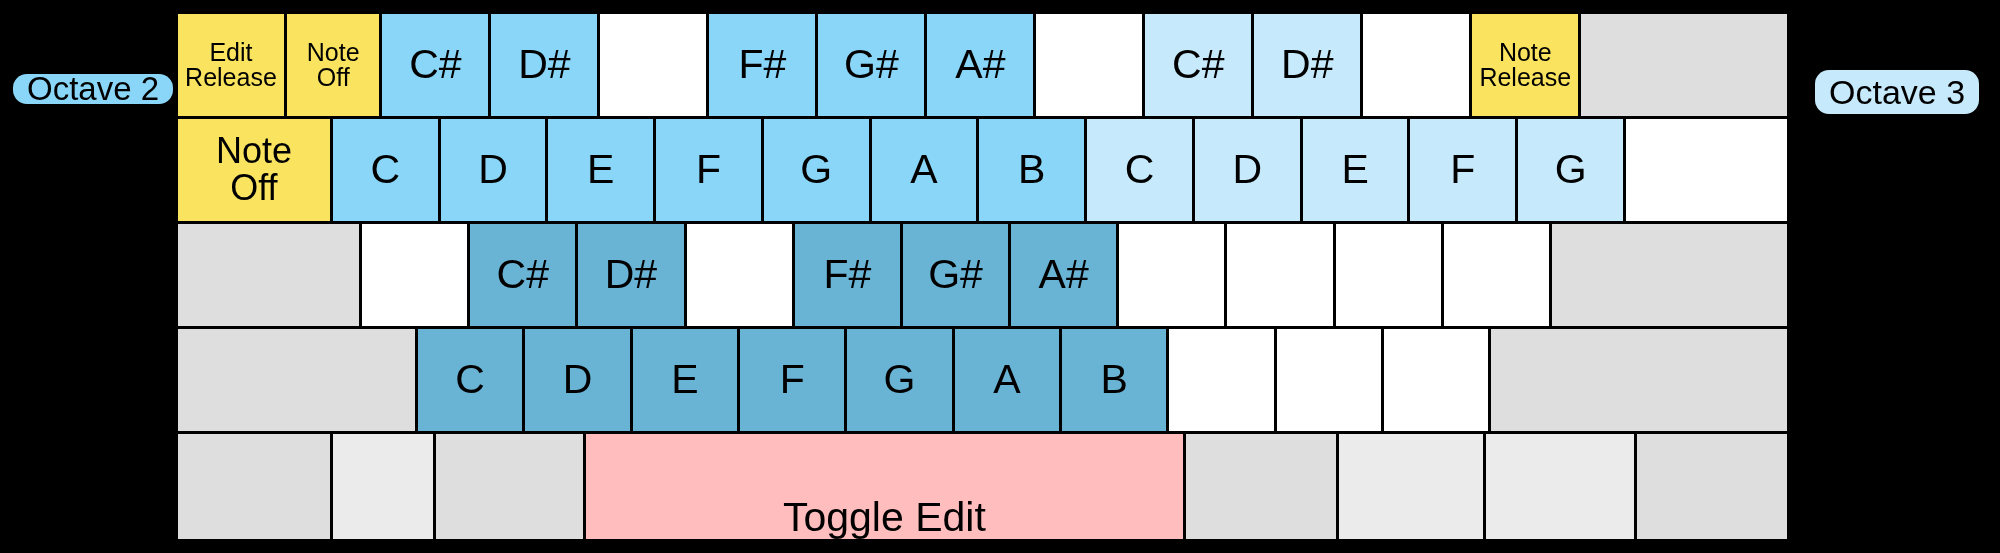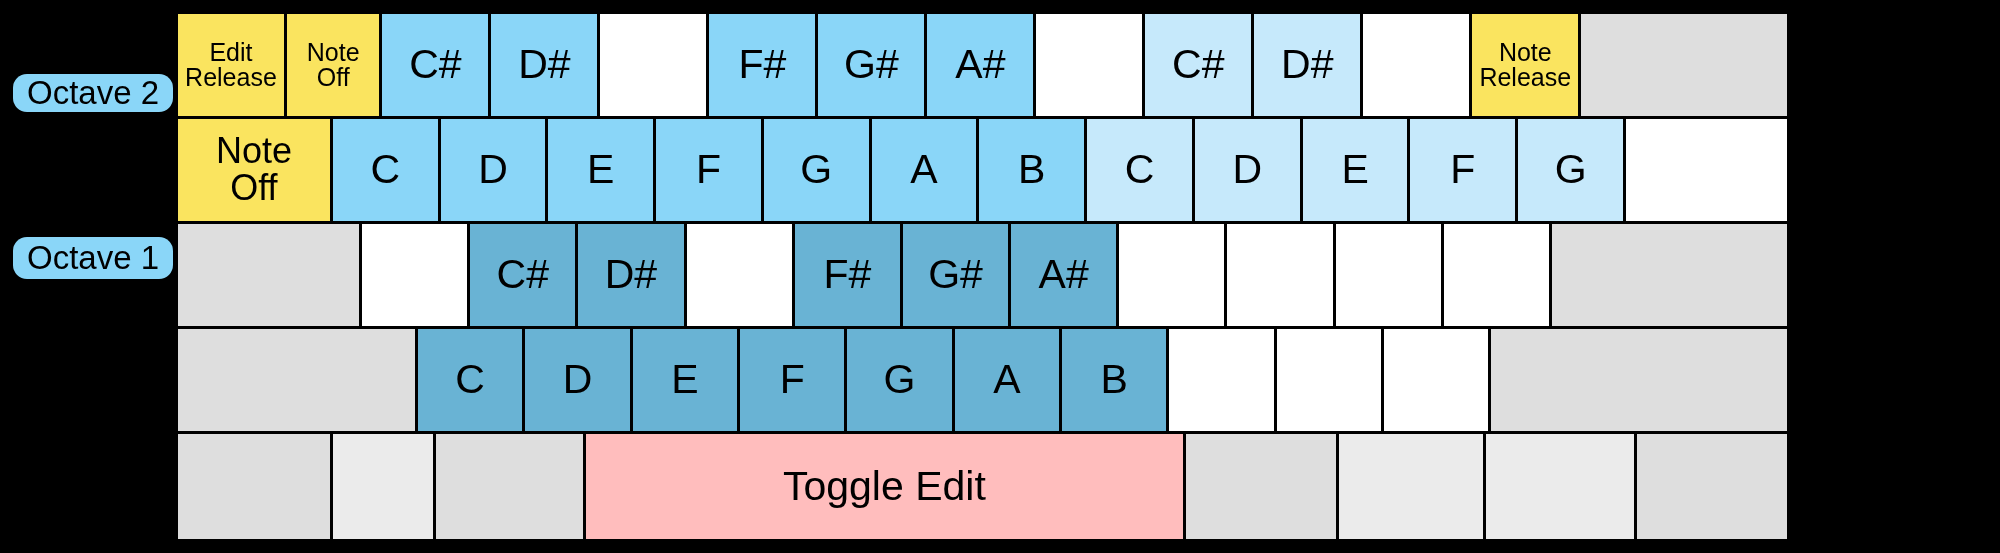--- a/index.html
+++ b/index.html
@@ -10,21 +10,21 @@
   
   .octave-chip{
     position:absolute;
     display:flex;align-items:center;justify-content:center;
     border-radius:14px;
     color:#000;
     white-space:nowrap;
     box-sizing:border-box;
     padding:2px 14px;
   }
-  #octave2-chip{left:13px;top:74px;height:38px;font-size:33px;background:#8ad6f8;}
+  #octave2-chip{left:13px;top:74px;height:30px;font-size:33px;background:#8ad6f8;}
   #octave1-chip{left:13px;top:237px;height:42px;font-size:33px;background:#8ad6f8;}
   #octave3-chip{left:1815px;top:70px;height:44px;font-size:34px;background:#c6e9fb;}
 
   
   #keyboard{
     position:absolute;
     left:175px;top:11px;
     width:1615px;height:531px;
     box-sizing:border-box;
     border:3px solid #000;
@@ -55,35 +55,35 @@
   .rowsep{border-bottom:3px solid #000;}
 
   
   .f-white{background:#ffffff;}
   .f-grey{background:#dedede;}
   .f-grey2{background:#ebebeb;}
   .f-yellow{background:#fae45f;}
   .f-blue2{background:#8ad6f8;}   
   .f-blue3{background:#c6e9fb;}   
   .f-blue1{background:#69b3d4;}   
-  .f-pink{background:#ffbdbd;}
+  .f-pink{background:#ffbdbd;justify-content:flex-end;}
 
   .t-big{font-size:41px;}
   .t-mid{font-size:36px;}
   .t-small{font-size:25px;}
 </style>
 </head>
 <body>
 
 <div id="stage">
 
   <div class="octave-chip" id="octave2-chip">Octave 2</div>
 
-  <div class="octave-chip" id="octave1-chip">Octave 1</div>
-
+
+  <div class="octave-chip" id="octave3-chip">Octave 3</div>
 
   <div id="keyboard">
       <div class="krow rowsep" style="height: 105px;">
         <div class="key f-yellow t-small" style="left: 0px; width: 108.981px;">
           <span>Edit</span>
           <span>Release</span>
         </div>
         <div class="key f-yellow t-small" style="left: 108.981px; width: 95.5114px;">
           <span>Note</span>
           <span>Off</span>

